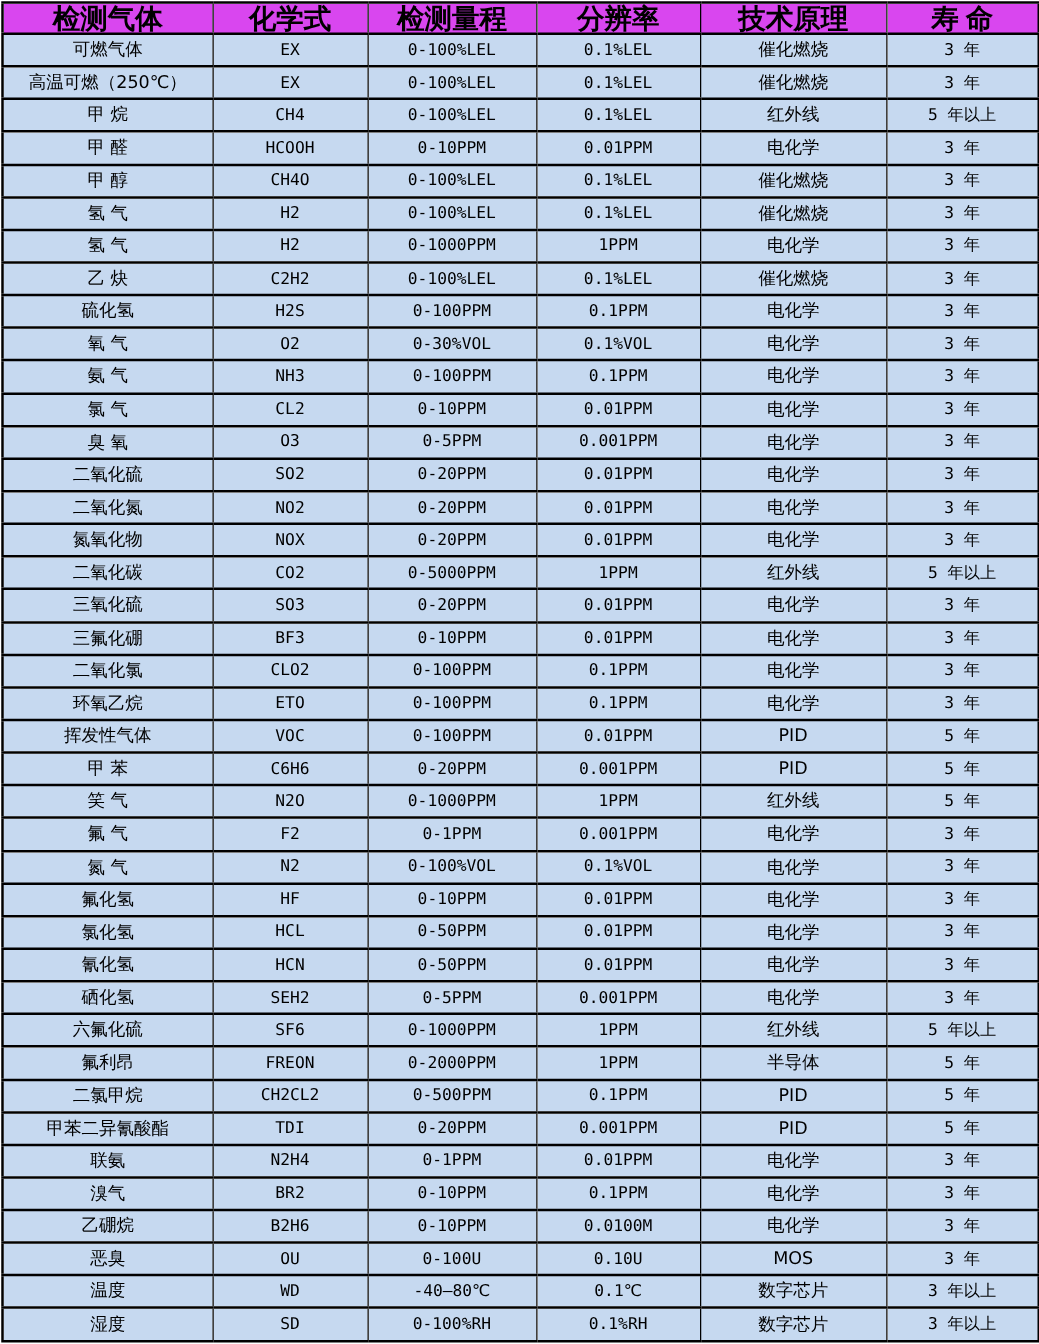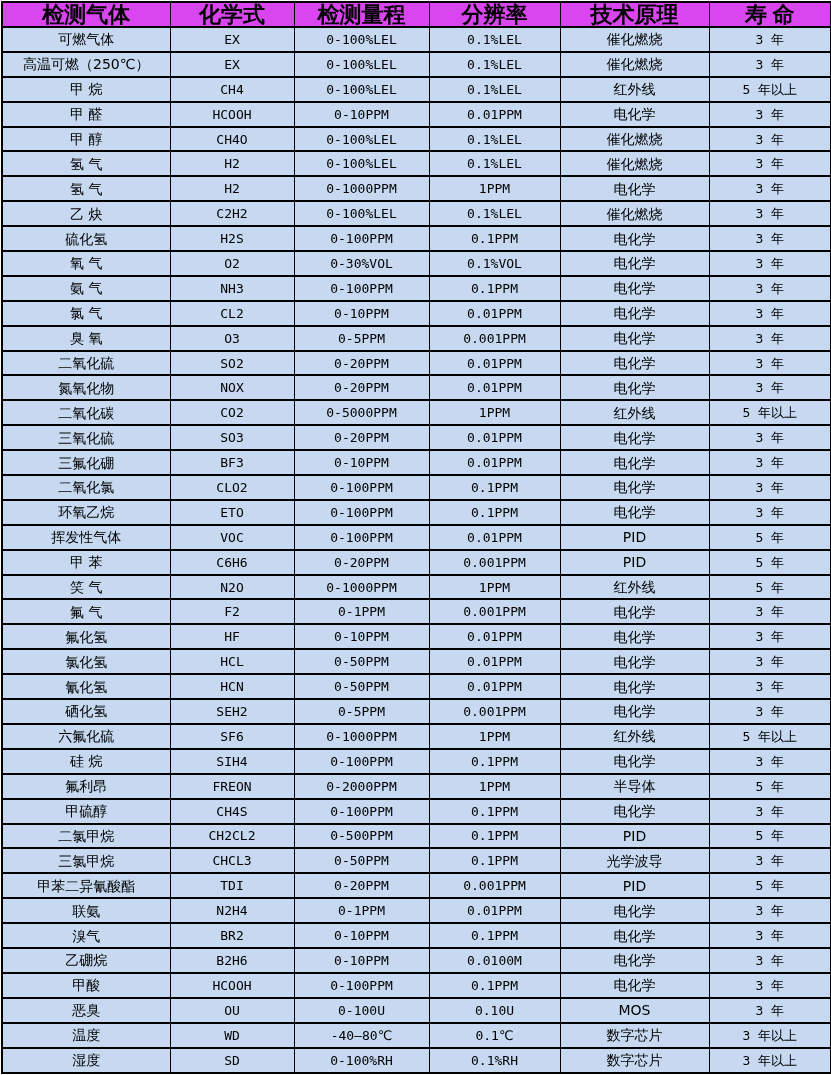--- a/index.html
+++ b/index.html
@@ -189,20 +189,28 @@
         </tr>
         <tr>
           <td class="c-gas">二氧化硫</td>
           <td class="c-formula">SO2</td>
           <td class="c-range">0-20PPM</td>
           <td class="c-resolution">0.01PPM</td>
           <td class="c-principle">电化学</td>
           <td class="c-lifespan">3 年</td>
         </tr>
         <tr>
+          <td class="c-gas">二氧化氮</td>
+          <td class="c-formula">NO2</td>
+          <td class="c-range">0-20PPM</td>
+          <td class="c-resolution">0.01PPM</td>
+          <td class="c-principle">电化学</td>
+          <td class="c-lifespan">3 年</td>
+        </tr>
+        <tr>
           <td class="c-gas">氮氧化物</td>
           <td class="c-formula">NOX</td>
           <td class="c-range">0-20PPM</td>
           <td class="c-resolution">0.01PPM</td>
           <td class="c-principle">电化学</td>
           <td class="c-lifespan">3 年</td>
         </tr>
         <tr>
           <td class="c-gas">二氧化碳</td>
           <td class="c-formula">CO2</td>
@@ -269,20 +277,28 @@
         </tr>
         <tr>
           <td class="c-gas">氟 气</td>
           <td class="c-formula">F2</td>
           <td class="c-range">0-1PPM</td>
           <td class="c-resolution">0.001PPM</td>
           <td class="c-principle">电化学</td>
           <td class="c-lifespan">3 年</td>
         </tr>
         <tr>
+          <td class="c-gas">氮 气</td>
+          <td class="c-formula">N2</td>
+          <td class="c-range">0-100%VOL</td>
+          <td class="c-resolution">0.1%VOL</td>
+          <td class="c-principle">电化学</td>
+          <td class="c-lifespan">3 年</td>
+        </tr>
+        <tr>
           <td class="c-gas">氟化氢</td>
           <td class="c-formula">HF</td>
           <td class="c-range">0-10PPM</td>
           <td class="c-resolution">0.01PPM</td>
           <td class="c-principle">电化学</td>
           <td class="c-lifespan">3 年</td>
         </tr>
         <tr>
           <td class="c-gas">氯化氢</td>
           <td class="c-formula">HCL</td>
@@ -309,60 +325,36 @@
         </tr>
         <tr>
           <td class="c-gas">六氟化硫</td>
           <td class="c-formula">SF6</td>
           <td class="c-range">0-1000PPM</td>
           <td class="c-resolution">1PPM</td>
           <td class="c-principle">红外线</td>
           <td class="c-lifespan">5 年以上</td>
         </tr>
         <tr>
-          <td class="c-gas">硅 烷</td>
-          <td class="c-formula">SIH4</td>
-          <td class="c-range">0-100PPM</td>
-          <td class="c-resolution">0.1PPM</td>
-          <td class="c-principle">电化学</td>
-          <td class="c-lifespan">3 年</td>
-        </tr>
-        <tr>
           <td class="c-gas">氟利昂</td>
           <td class="c-formula">FREON</td>
           <td class="c-range">0-2000PPM</td>
           <td class="c-resolution">1PPM</td>
           <td class="c-principle">半导体</td>
           <td class="c-lifespan">5 年</td>
         </tr>
         <tr>
-          <td class="c-gas">甲硫醇</td>
-          <td class="c-formula">CH4S</td>
-          <td class="c-range">0-100PPM</td>
-          <td class="c-resolution">0.1PPM</td>
-          <td class="c-principle">电化学</td>
-          <td class="c-lifespan">3 年</td>
-        </tr>
-        <tr>
           <td class="c-gas">二氯甲烷</td>
           <td class="c-formula">CH2CL2</td>
           <td class="c-range">0-500PPM</td>
           <td class="c-resolution">0.1PPM</td>
           <td class="c-principle">PID</td>
           <td class="c-lifespan">5 年</td>
         </tr>
         <tr>
-          <td class="c-gas">三氯甲烷</td>
-          <td class="c-formula">CHCL3</td>
-          <td class="c-range">0-50PPM</td>
-          <td class="c-resolution">0.1PPM</td>
-          <td class="c-principle">光学波导</td>
-          <td class="c-lifespan">3 年</td>
-        </tr>
-        <tr>
           <td class="c-gas">甲苯二异氰酸酯</td>
           <td class="c-formula">TDI</td>
           <td class="c-range">0-20PPM</td>
           <td class="c-resolution">0.001PPM</td>
           <td class="c-principle">PID</td>
           <td class="c-lifespan">5 年</td>
         </tr>
         <tr>
           <td class="c-gas">联氨</td>
           <td class="c-formula">N2H4</td>
@@ -377,28 +369,20 @@
           <td class="c-range">0-10PPM</td>
           <td class="c-resolution">0.1PPM</td>
           <td class="c-principle">电化学</td>
           <td class="c-lifespan">3 年</td>
         </tr>
         <tr>
           <td class="c-gas">乙硼烷</td>
           <td class="c-formula">B2H6</td>
           <td class="c-range">0-10PPM</td>
           <td class="c-resolution">0.0100M</td>
-          <td class="c-principle">电化学</td>
-          <td class="c-lifespan">3 年</td>
-        </tr>
-        <tr>
-          <td class="c-gas">甲酸</td>
-          <td class="c-formula">HCOOH</td>
-          <td class="c-range">0-100PPM</td>
-          <td class="c-resolution">0.1PPM</td>
           <td class="c-principle">电化学</td>
           <td class="c-lifespan">3 年</td>
         </tr>
         <tr>
           <td class="c-gas">恶臭</td>
           <td class="c-formula">OU</td>
           <td class="c-range">0-100U</td>
           <td class="c-resolution">0.10U</td>
           <td class="c-principle">MOS</td>
           <td class="c-lifespan">3 年</td>

